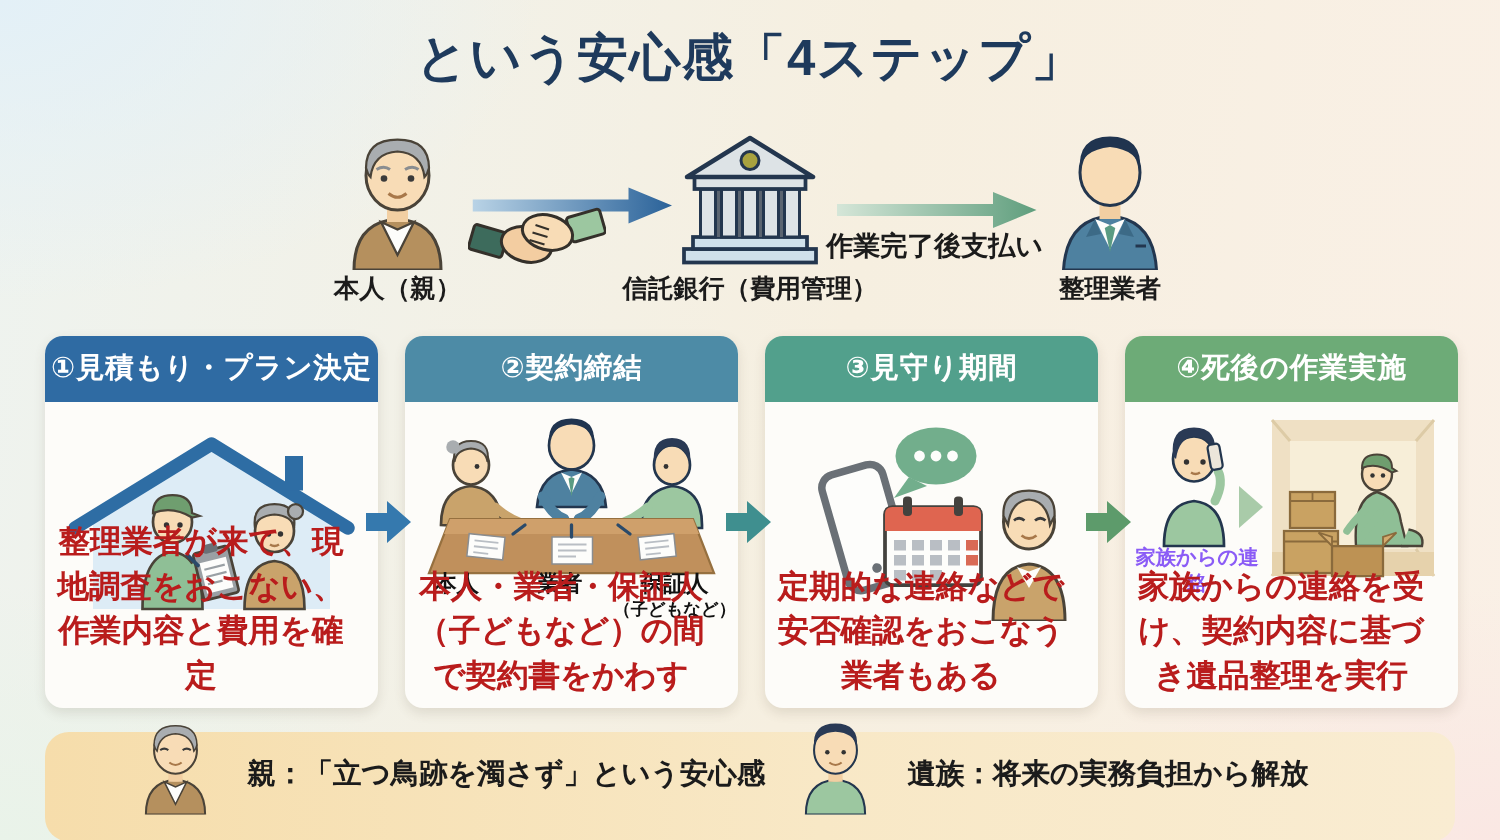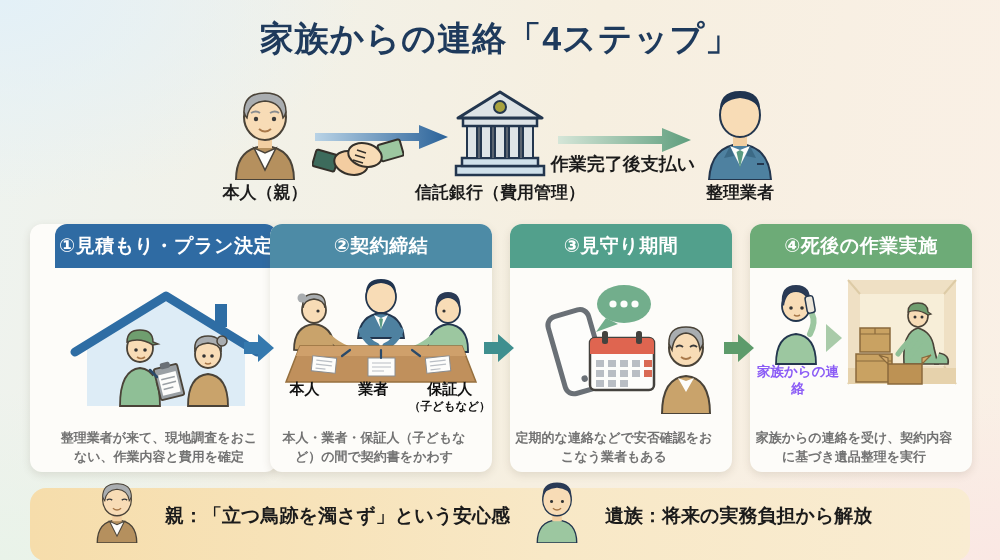--- a/index.html
+++ b/index.html
@@ -26,40 +26,40 @@
     background:#fdfcf9;box-shadow:0 3px 8px rgba(90,80,60,.14);
   }
   .step-header{
     height:44px;line-height:44px;border-radius:12px 12px 0 0;text-align:center;
     color:#ffffff;font-size:19px;font-weight:700;letter-spacing:.5px;
   }
   .h1c{background:#2f6ba3;} .h2c{background:#4d8ba6;} .h3c{background:#52a08c;} .h4c{background:#6dab77;}
   .step-body{position:relative;height:204px;}
   .caption{
     position:absolute;left:5px;right:19px;bottom:6px;margin:0;text-align:center;
-    font-size:13px;line-height:1.42;font-weight:700;color:#737373;
+    font-size:21px;line-height:1.42;font-weight:700;color:#b91c1c;
   }
   .signer-row{position:absolute;top:112px;left:0;width:222px;display:flex;text-align:center;font-weight:700;color:#111;}
   .signer{font-size:15px;}
   .signer-note{font-size:11.5px;font-weight:700;}
   .sub-label{position:absolute;left:2px;top:96px;width:92px;text-align:center;font-size:13.5px;line-height:1.25;font-weight:700;color:#8b5cf6;}
   .chevron{position:absolute;top:334px;}
   
   .footer-bar{
     position:absolute;left:30px;top:488px;width:940px;height:73px;border-radius:16px;
     background:linear-gradient(90deg,#f6ddab 0%,#f8e8c6 55%,#f9ecd2 100%);
   }
   .footer-text{position:absolute;top:15px;font-size:19px;font-weight:700;color:#1b1b1b;}
 </style>
 </head>
 <body>
 
 <div class="canvas">
 
-  <h1 class="title">家族からの連絡「4ステップ」</h1>
+  <h1 class="title">という安心感「4ステップ」</h1>
 
   <div>
 
     <svg class="abs" style="left:225px;top:86px;" width="80" height="94" viewBox="0 0 80 94">
       <path d="M11 94 Q11 62 40 60 Q69 62 69 94 Z" fill="#b5905e" stroke="#4a4338" stroke-width="2"></path>
       <path d="M29 62 L40 84 L51 62 L40 67 Z" fill="#fdfdfb" stroke="#4a4338" stroke-width="1.5"></path>
       <rect x="33" y="50" width="14" height="12" fill="#f2cfa2"></rect>
       <ellipse cx="40" cy="31" rx="21" ry="23" fill="#f8dcb6" stroke="#4a4338" stroke-width="2"></ellipse>
       <path d="M19 26 Q19 7 40 7 Q61 7 61 26 Q60 30 58 32 Q56 16 40 15 Q24 16 22 32 Q20 30 19 26 Z" fill="#a9adb0" stroke="#4a4338" stroke-width="1.5"></path>
       <circle cx="31" cy="33" r="2.2" fill="#3a3a3a"></circle>
@@ -120,21 +120,21 @@
       <path d="M30 60 L24 72 L34 70 Z" fill="#3c6a86"></path>
       <path d="M50 60 L56 72 L46 70 Z" fill="#3c6a86"></path>
       <line x1="57" y1="78" x2="64" y2="78" stroke="#23364e" stroke-width="2"></line>
       <rect x="33" y="48" width="14" height="12" fill="#f2cfa2"></rect>
       <ellipse cx="40" cy="29" rx="20" ry="22" fill="#f8dcb6" stroke="#23364e" stroke-width="2"></ellipse>
       <path d="M20 28 Q18 5 40 5 Q62 5 60 28 Q59 14 40 12 Q21 14 20 28 Z" fill="#20344f"></path>
     </svg>
     <div class="actor-label" style="left:660px;top:181px;width:160px;">整理業者</div>
   </div>
 
-  <section class="step" style="left:30px;padding-left:25px;">
+  <section class="step" style="left:30px;">
     <header class="step-header h1c">①見積もり・プラン決定</header>
     <div class="step-body">
       <svg style="position:absolute;left:10px;top:6px;" width="202" height="138" viewBox="0 0 202 138">
         <path d="M22 74 L101 26 L180 74 L180 132 L22 132 Z" fill="#ddecf6"></path>
         <path d="M10 78 L101 22 L192 78" fill="none" stroke="#2e6da4" stroke-width="9" stroke-linecap="round" stroke-linejoin="round"></path>
         <rect x="150" y="30" width="12" height="23" fill="#2e6da4"></rect>
         <path d="M55 132 Q55 96 75 94 Q95 96 95 132 Z" fill="#8fbf96" stroke="#4a4338" stroke-width="1.8"></path>
         <ellipse cx="75" cy="74" rx="13" ry="14" fill="#f8dcb6" stroke="#4a4338" stroke-width="1.8"></ellipse>
         <path d="M62 68 Q62 56 75 56 Q88 56 88 68 L93 70 L88 71 Q75 63 62 68 Z" fill="#6f9e6f" stroke="#4a4338" stroke-width="1.5"></path>
         <circle cx="71" cy="76" r="1.8" fill="#333"></circle>

